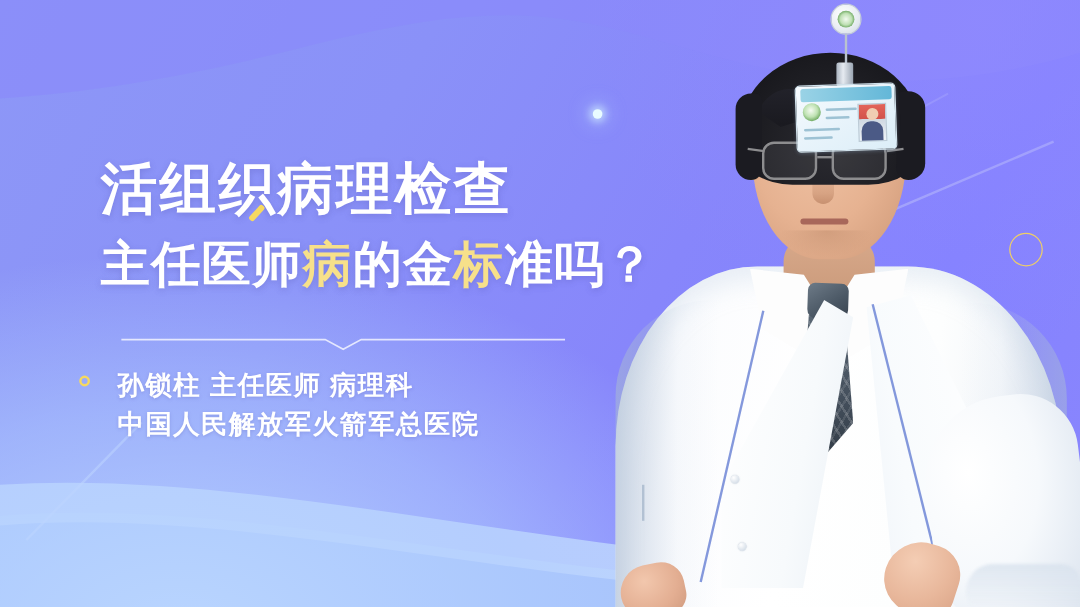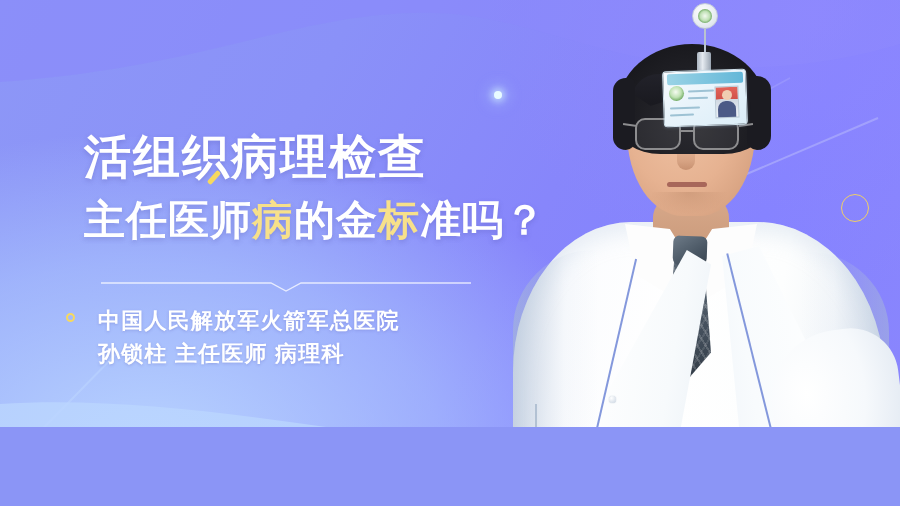--- a/index.html
+++ b/index.html
@@ -3,21 +3,21 @@
 <meta charset="utf-8">
 <style>
   * { margin:0; padding:0; box-sizing:border-box; }
   html,body { width:900px; height:506px; overflow:hidden; }
   body {
     font-family:"Liberation Sans","DejaVu Sans",sans-serif;
     background:#8b95f6;
   }
   #stage {
     position:relative;
-    width:900px; height:427px;
+    width:900px; height:506px;
     overflow:hidden;
     background:
       linear-gradient(118deg,#8d97f7 0%, #8a91f8 32%, #8786fb 58%, #8482ff 78%, #8a86fd 100%);
   }
 
   
   .bg-layer { position:absolute; inset:0; pointer-events:none; }
   .bg-svg { position:absolute; inset:0; width:900px; height:506px; display:block; }
 
   
@@ -390,17 +390,17 @@
   <div class="headline2"><span>主任医师</span><span class="hl-accent">病</span><span>的金</span><span class="hl-accent">标</span><span>准吗？</span></div>
 
   <div class="divider">
     <svg width="370" height="14" viewBox="0 0 370 14">
       <path d="M0 3 L170 3 L185 11 L200 3 L370 3" fill="none" stroke="#ffffff" stroke-width="1.4" opacity="0.75"></path>
     </svg>
   </div>
 
   <div class="sub-dot"></div>
   <div class="subtitle">
+    <div>孙锁柱  主任医师  病理科</div>
     <div>中国人民解放军火箭军总医院</div>
-    <div>孙锁柱  主任医师  病理科</div>
   </div>
 
 </div>
 
 </body></html>

